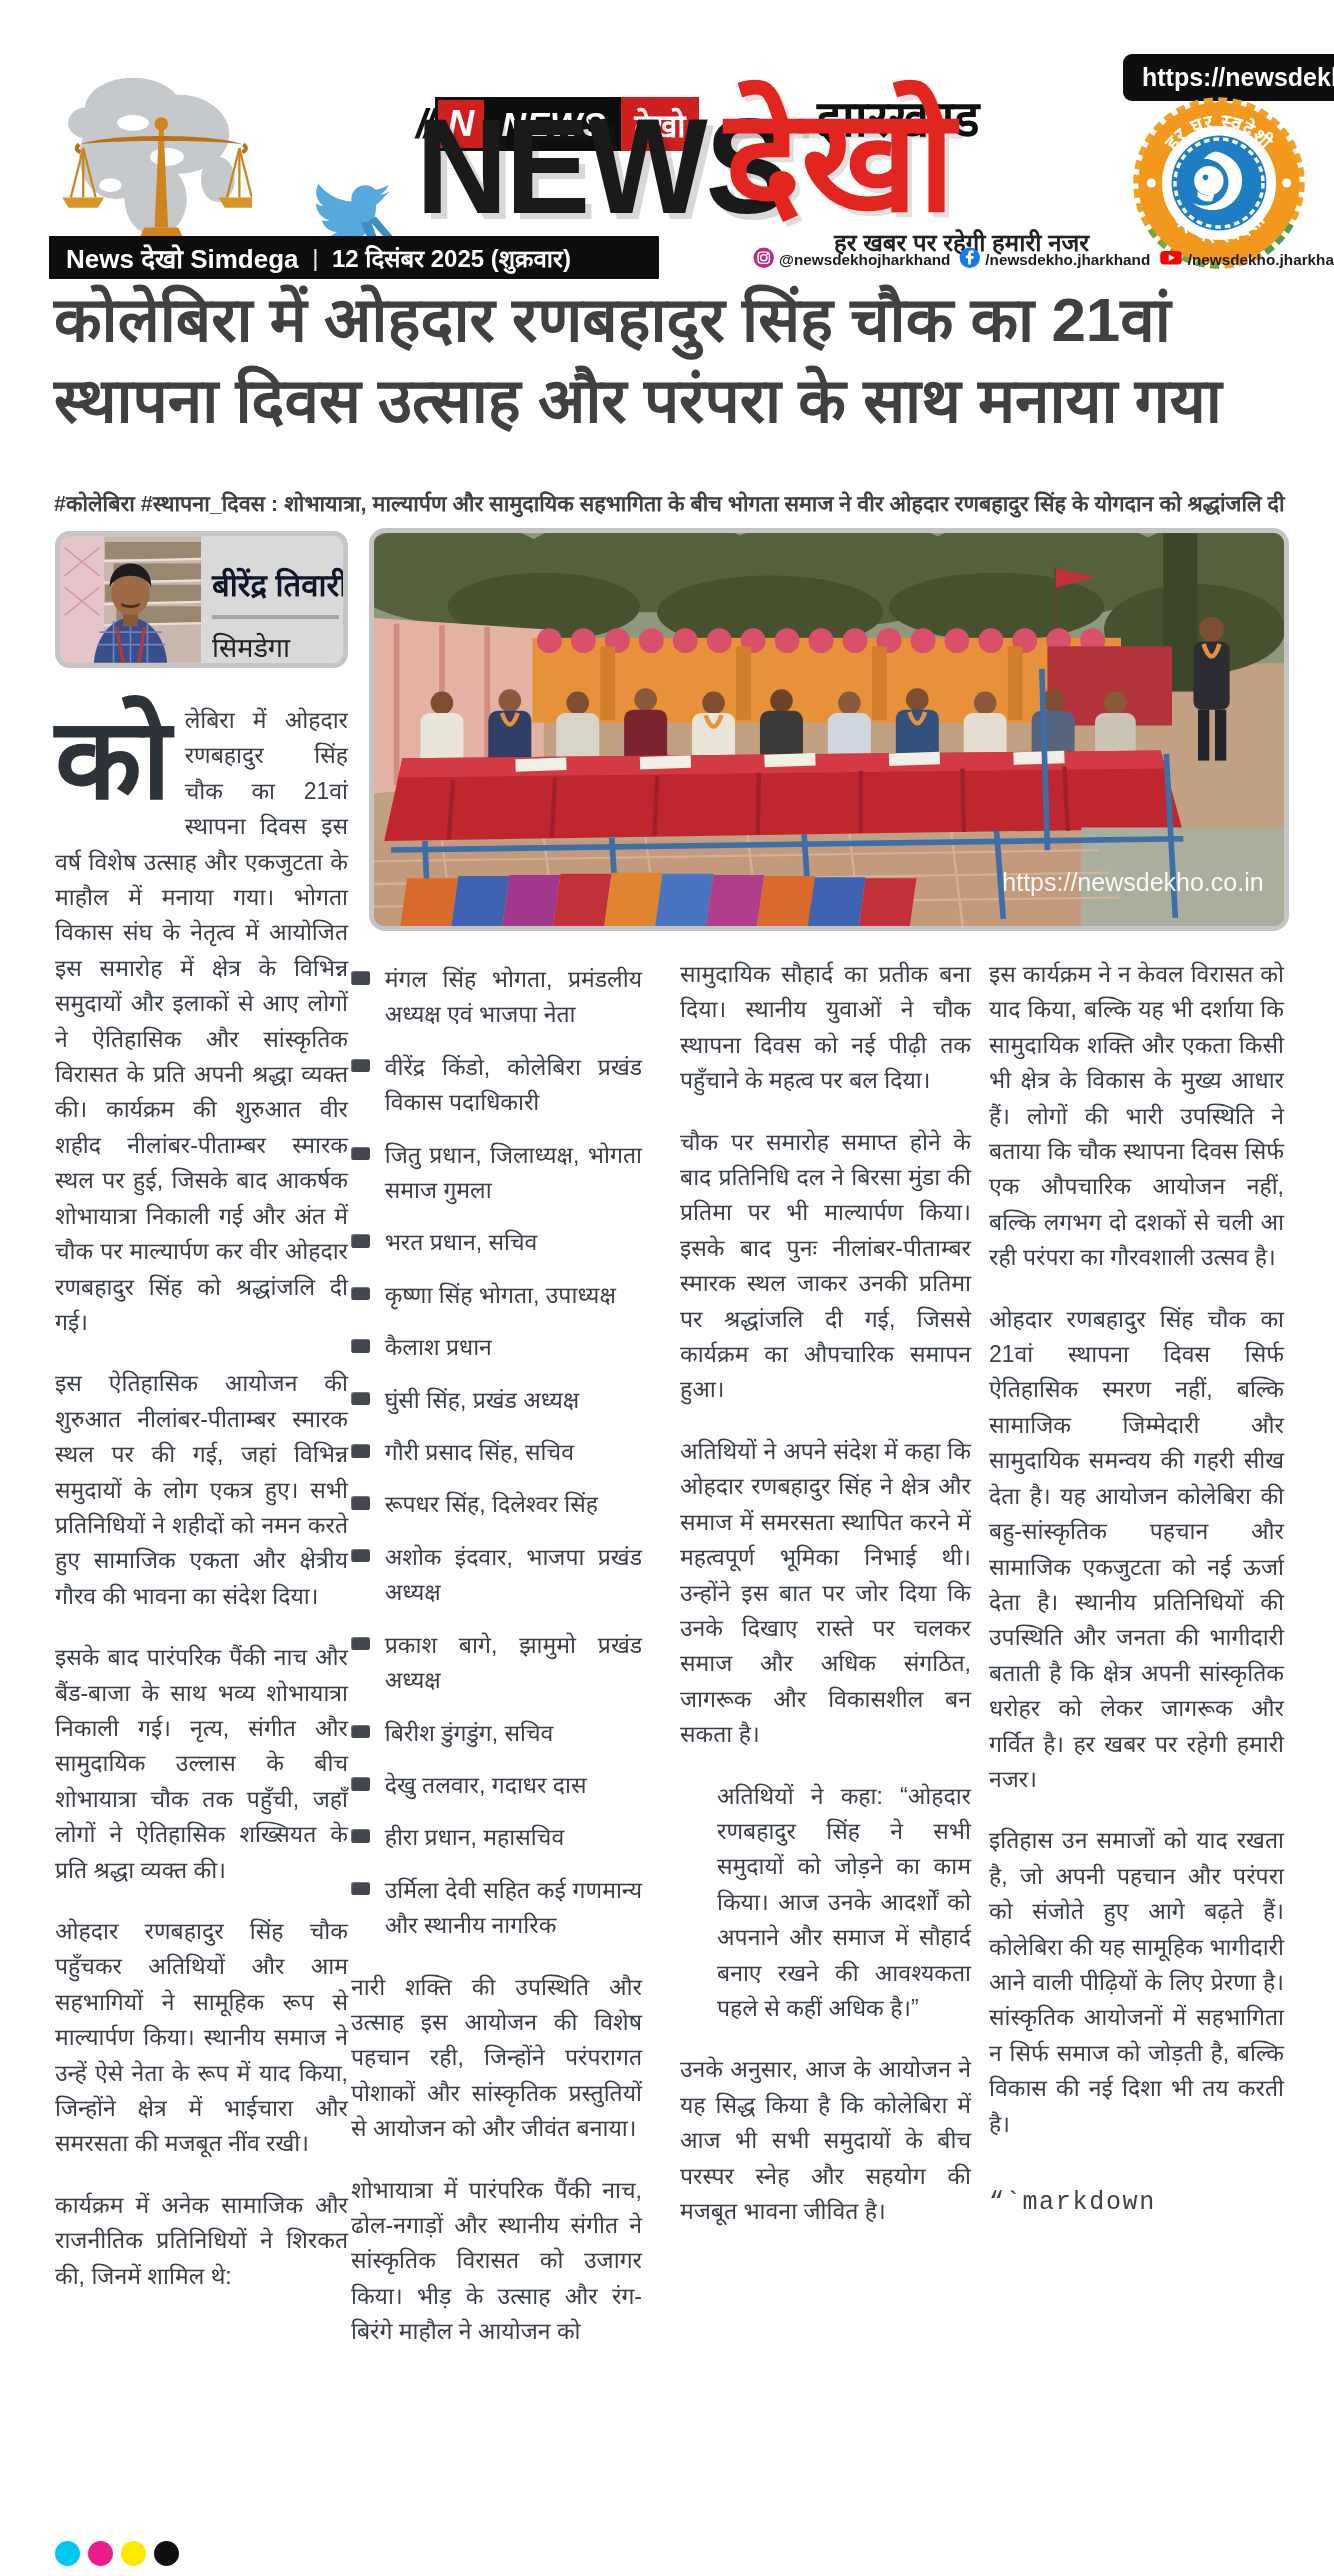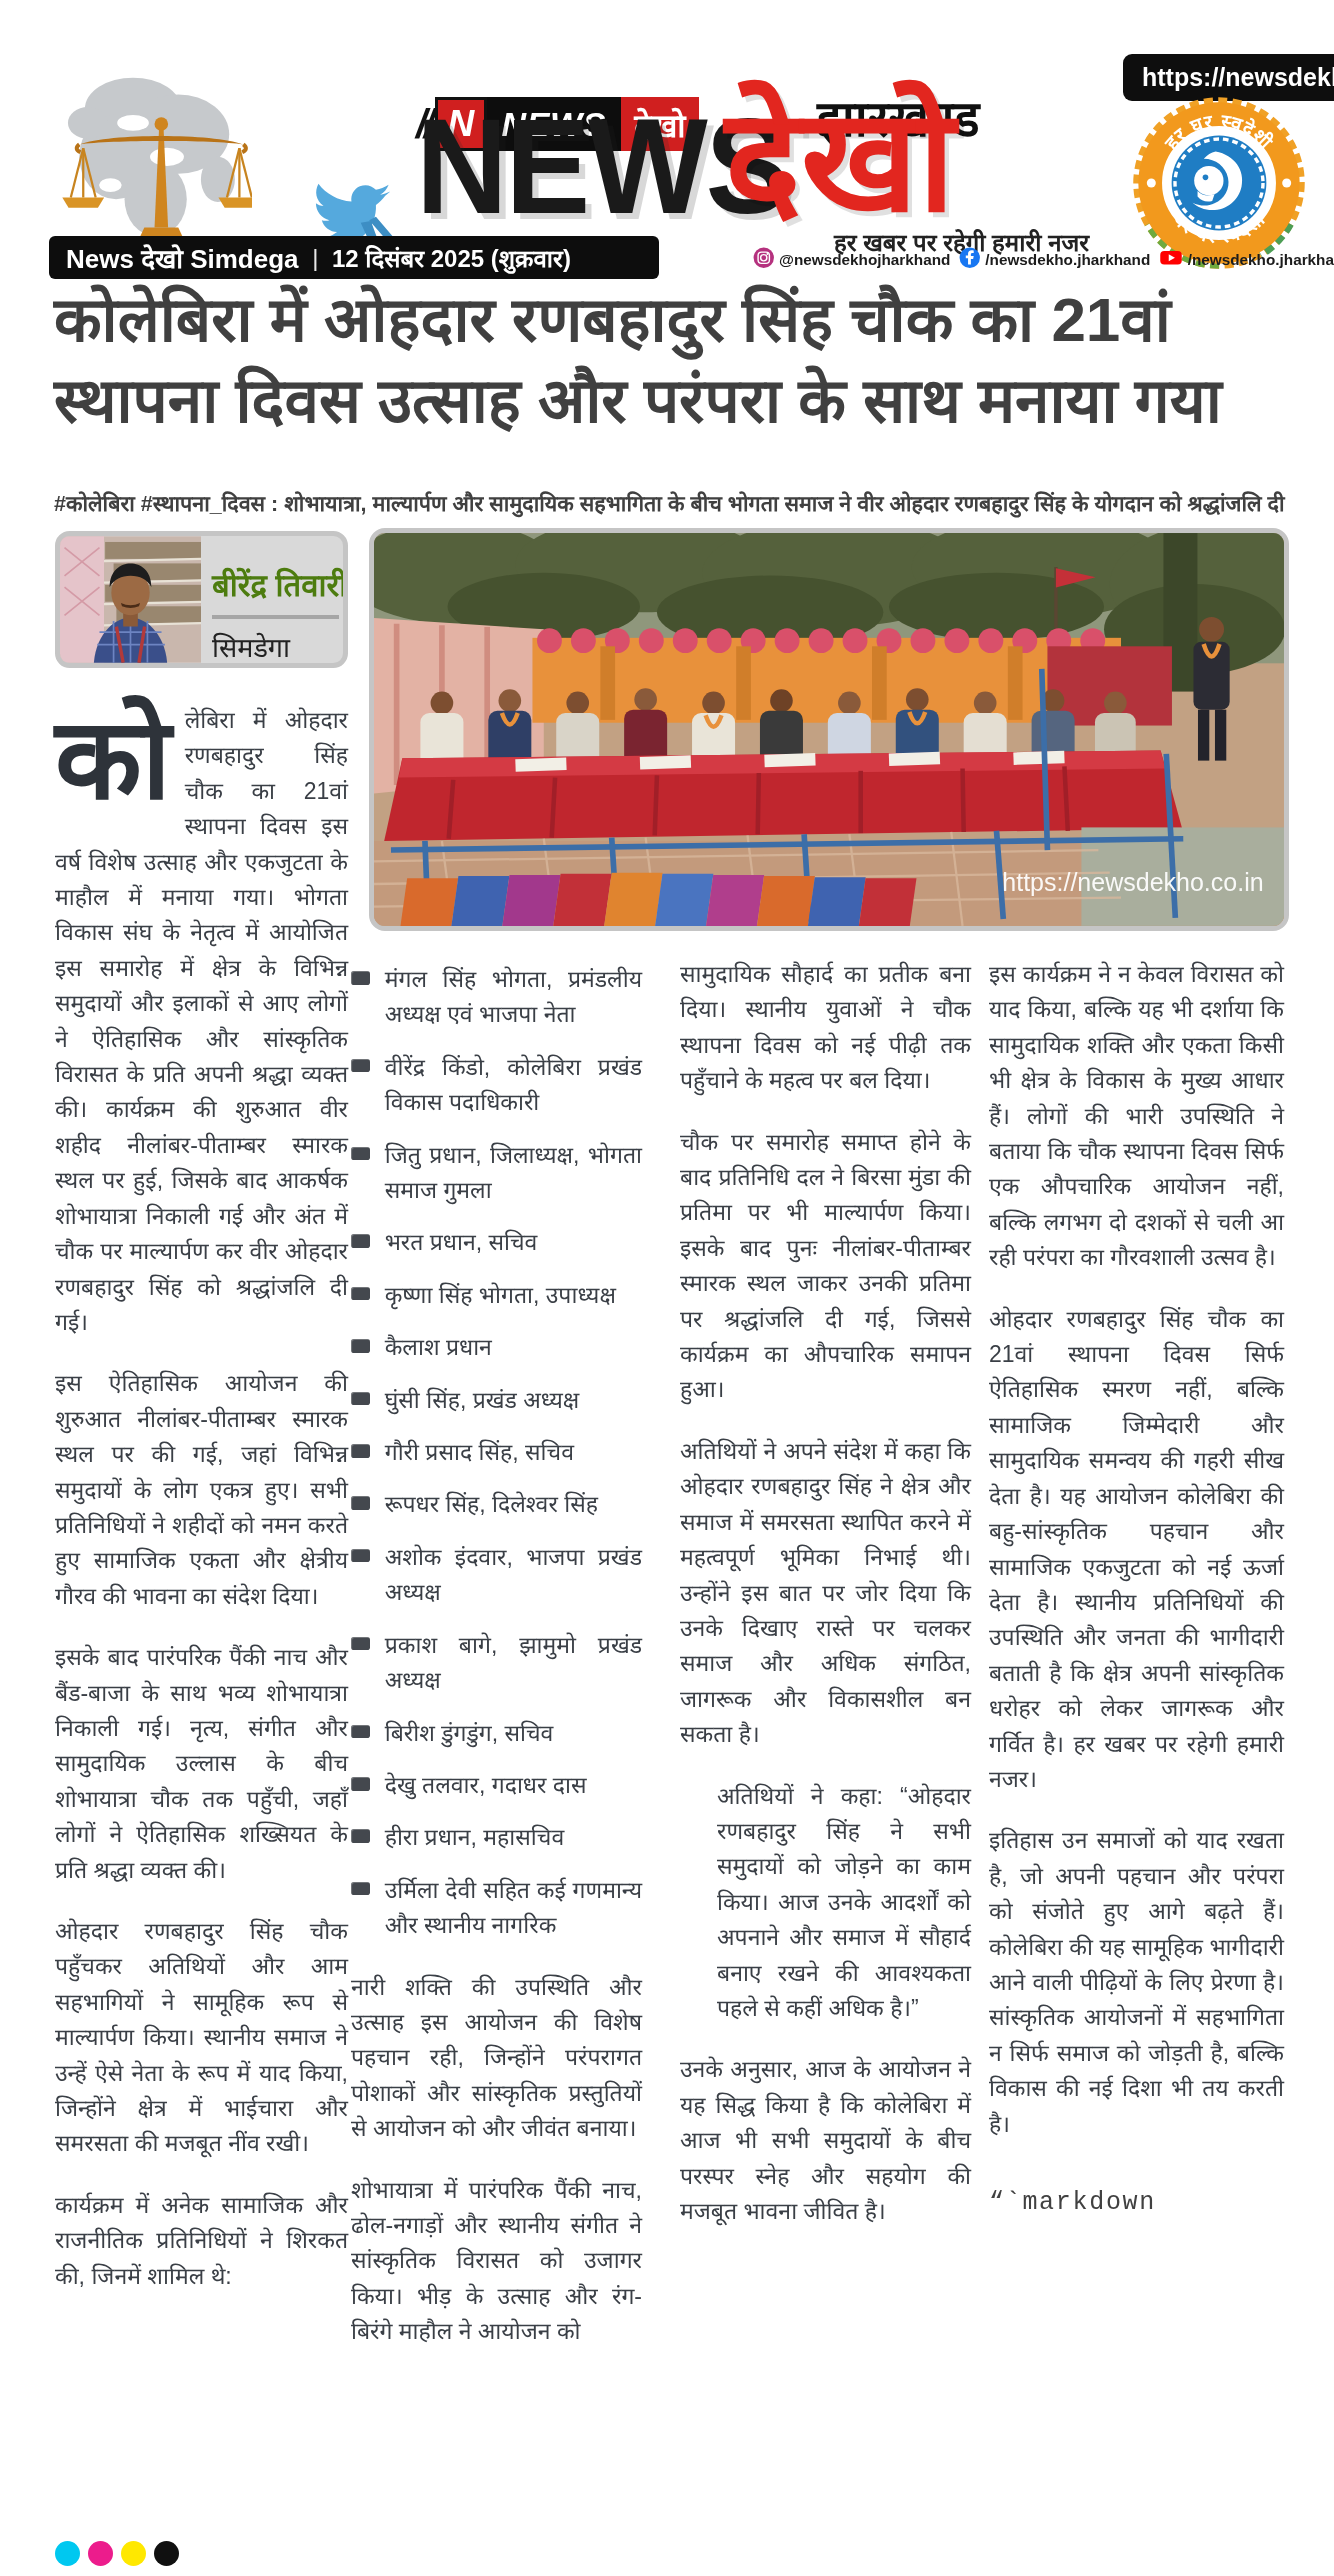--- a/index.html
+++ b/index.html
@@ -19,39 +19,39 @@
                display:flex;align-items:center;padding:0 13.6px;}
   .big-news{left:416px;top:113px;font-size:135px;line-height:0.80;font-weight:900;color:#1a1a1a;
             letter-spacing:-2.3px;transform:scaleX(.94);transform-origin:left top;
             text-shadow:6.8px 5.7px 0 rgba(40,40,40,.18);}
   .state{left:817px;top:83px;font-size:50px;font-weight:800;color:#101010;}
   .dekho-big{left:725px;top:89px;font-size:143px;line-height:1.0;font-weight:800;color:#e2261f;
              text-shadow:4.5px 4.5px 0 rgba(0,0,0,.12);}
   .tagline{left:834px;top:225px;font-size:24px;font-weight:700;color:#222;}
   .url-badge{left:1123px;top:54px;background:#0e0e0e;border-radius:9px;padding:9px 19px;
              color:#fff;font-size:25px;font-weight:700;}
-  .dateline{left:49px;top:236px;width:610px;height:43px;background:#0d0d0d;border-radius:6px;
+  .dateline{left:49px;top:236px;width:610px;height:43px;background:#0d0d0d;border-radius:1px;
             display:flex;align-items:center;gap:13.6px;padding:0 17px;color:#fff;}
   .dateline .dl1{font-size:26px;font-weight:700;}
   .dateline .dlsep{font-size:24px;font-weight:400;opacity:.9;}
   .dateline .dl2{font-size:24px;font-weight:600;}
   .social-row{left:753px;top:247px;display:flex;align-items:center;gap:9px;}
   .social-item{display:flex;align-items:flex-end;gap:4.5px;}
   .social-item svg{display:block;}
   .social-item span{font-size:15.3px;font-weight:700;color:#1c1c1c;}
 
   
   .headline{left:54px;top:280px;width:1236px;font-size:62px;line-height:1.30;font-weight:900;color:#404040;}
   .subhead{left:54px;top:488px;width:1267px;font-size:21.5px;font-weight:700;color:#404040;white-space:nowrap;}
 
   
   .author-card{left:55px;top:531px;width:293px;height:137px;background:#d9d9d9;border:5.1px solid #c5c5c5;
                border-radius:14.7px;overflow:hidden;}
   .author-info{position:absolute;left:152px;top:27px;width:124px;}
-  .author-name{font-size:31px;font-weight:800;color:#4d7c0f;white-space:nowrap;}
+  .author-name{font-size:31px;font-weight:800;color:#0f172a;white-space:nowrap;}
   .author-div{width:127px;height:3.4px;background:#a6a6a6;margin:10.2px 0 9px 0;}
   .author-place{font-size:27px;font-weight:500;color:#222;}
 
   
   .photo-frame{left:369px;top:528px;width:920px;height:403px;border:5.1px solid #c5c5c5;border-radius:16px;
                overflow:hidden;background:#b7a893;}
   .watermark{position:absolute;right:20.4px;bottom:29px;color:rgba(255,255,255,.93);font-size:25px;font-weight:500;}
 
   
   .col{position:absolute;width:293px;font-size:23px;line-height:1.54;text-align:justify;color:#3a3f46;}

